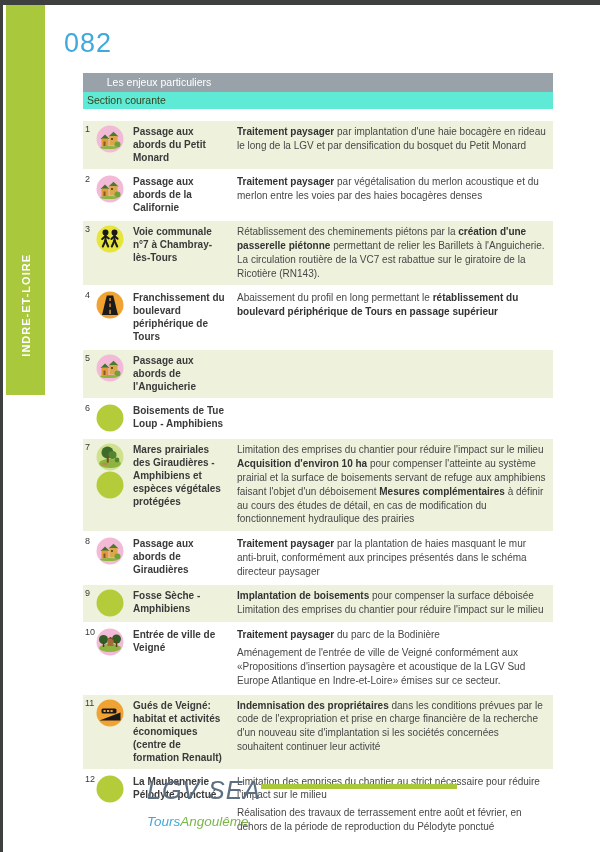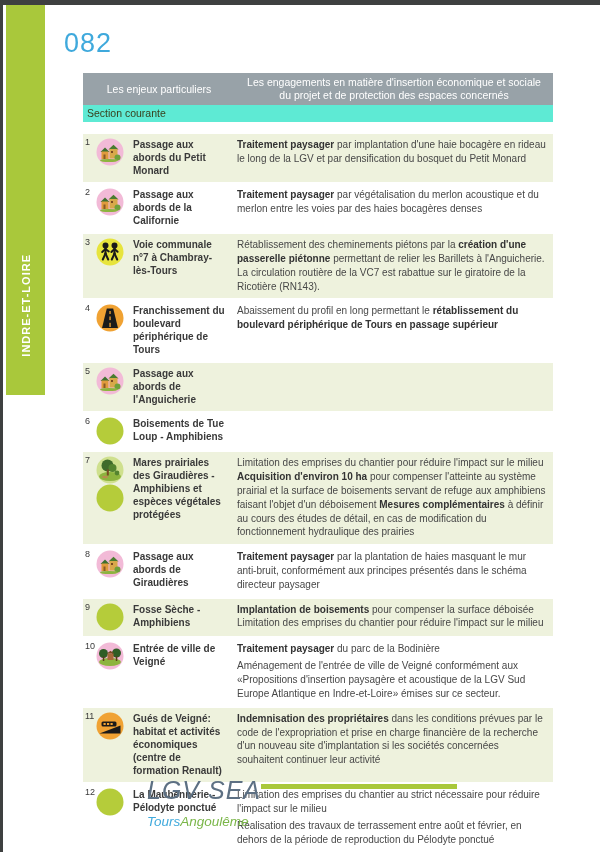--- a/index.html
+++ b/index.html
@@ -64,21 +64,20 @@
 <div class="side-band">
   <span>INDRE-ET-LOIRE</span>
 </div>
 
 <div class="content">
   <div class="page-number">082</div>
 
   <div class="table-wrap">
     <div class="thead">
       <div class="hc">Les enjeux particuliers</div>
-      <div class="hc">Les engagements en matière d'insertion économique et sociale du projet et de protection des espaces concernés</div>
     </div>
     <div class="section-bar">Section courante</div>
     <div class="rows" id="rows">
         <div class="row odd">
           <div class="iconcell">
             <span class="rownum">1</span>
             <span class="iconstack">
               <span>
                 <svg class="cicon" viewBox="0 0 28 28">
                   <circle cx="14" cy="14" r="13.5" fill="#f2bad7"></circle>

